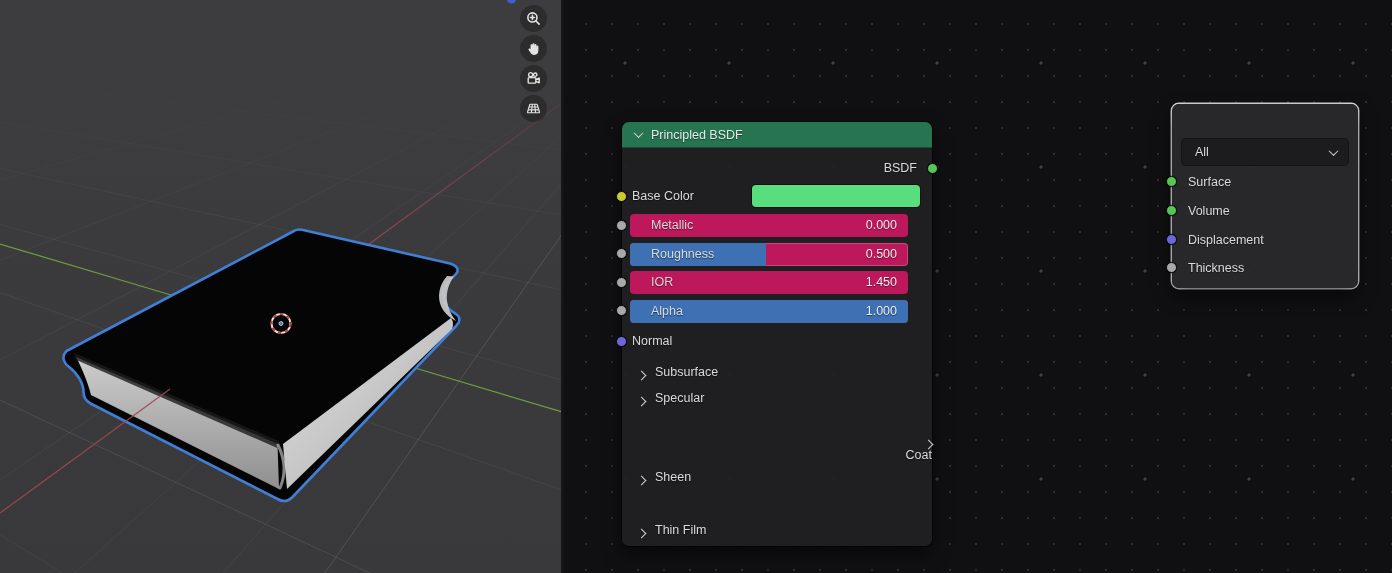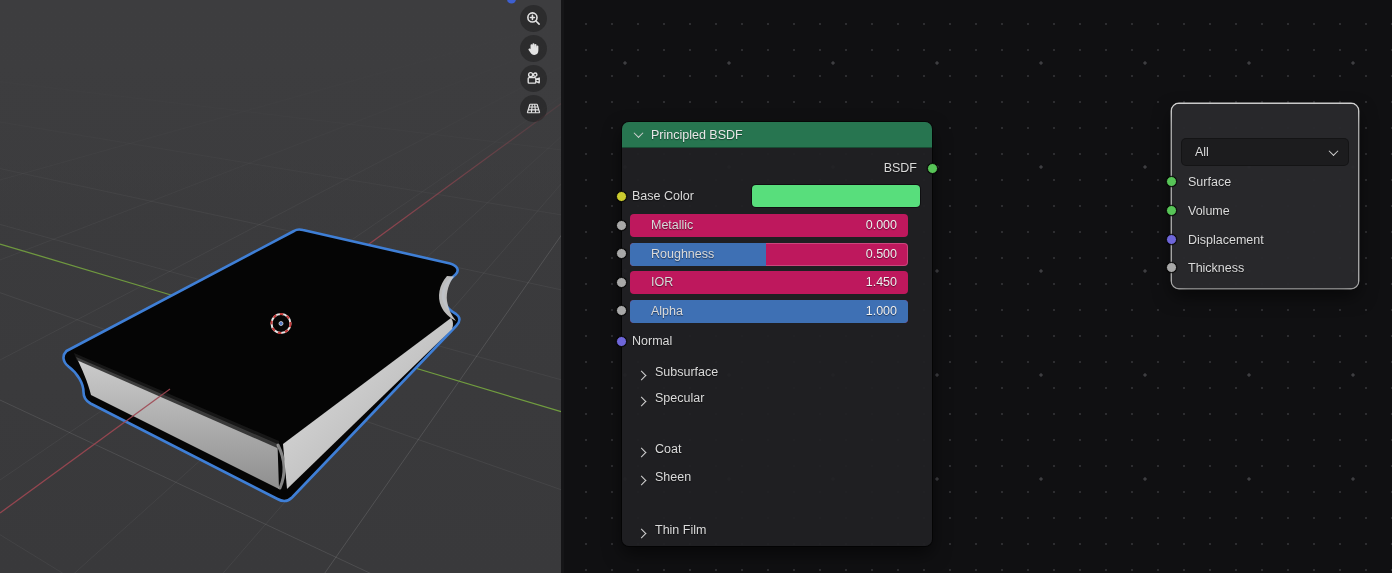--- a/index.html
+++ b/index.html
@@ -246,21 +246,21 @@
     <span class="lbl plain-label" style="top:208px;">Normal</span>
 
     <div class="panel-row" style="top:235px;">
       <span class="chev right"></span>
       <span class="lbl">Subsurface</span>
     </div>
     <div class="panel-row" style="top:261px;">
       <span class="chev right"></span>
       <span class="lbl">Specular</span>
     </div>
-    <div class="panel-row" style="top:312px;">
+    <div class="panel-row" style="top:319px;flex-direction:column;">
       <span class="chev right"></span>
       <span class="lbl">Coat</span>
     </div>
     <div class="panel-row" style="top:339.5px;">
       <span class="chev right"></span>
       <span class="lbl">Sheen</span>
     </div>
     <div class="panel-row" style="top:392.5px;">
       <span class="chev right"></span>
       <span class="lbl">Thin Film</span>

